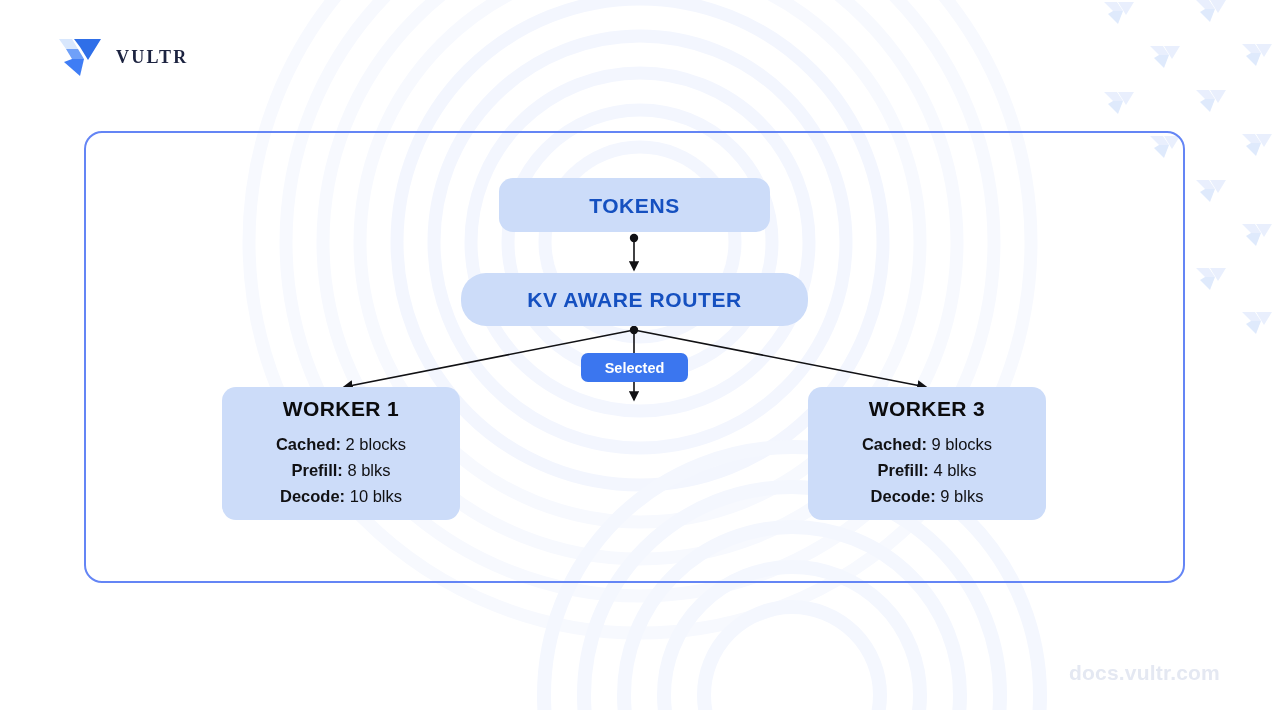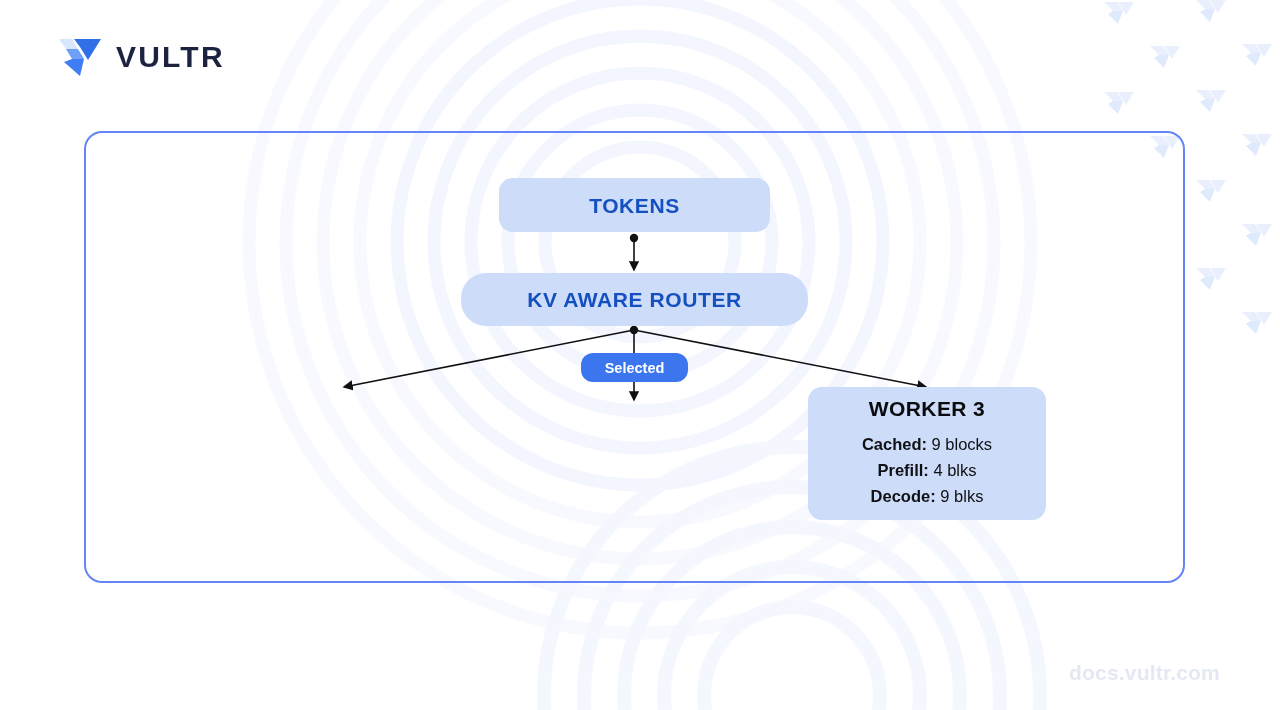--- a/index.html
+++ b/index.html
@@ -34,26 +34,27 @@
     align-items: center;
     gap: 14px;
     z-index: 5;
   }
   #brand-mark {
     width: 44px;
     height: 42px;
     display: block;
   }
   #brand-word {
-    font-size: 30px;
+    font-size: 18px;
     font-weight: 700;
     letter-spacing: 2.2px;
     color: #1c2340;
     line-height: 1;
     white-space: nowrap;
+    font-family: Liberation Serif, serif;
   }
 
   
   #panel {
     position: absolute;
     left: 84px;
     top: 131px;
     width: 1101px;
     height: 452px;
     border: 2px solid #6485f5;
@@ -152,21 +153,21 @@
   }
 
   
   #badge-selected {
     position: absolute;
     left: 581px;
     top: 353px;
     width: 107px;
     height: 29px;
     background: #3b76ef;
-    border-radius: 12px;
+    border-radius: 7px;
     display: flex;
     align-items: center;
     justify-content: center;
     color: #ffffff;
     font-size: 14.5px;
     font-weight: 700;
     z-index: 4;
     pointer-events: auto;
   }
 
@@ -270,20 +271,35 @@
   </svg>
 
   <div class="node" id="node-tokens">
     <span class="node-title-blue">TOKENS</span>
   </div>
 
   <div class="node" id="node-router">
     <span class="node-title-blue">KV AWARE ROUTER</span>
   </div>
 
+  <div class="node" id="node-worker1">
+    <span class="worker-title">WORKER 1</span>
+    <span class="worker-stat">
+      <span class="k">Cached:</span>
+      <span>2 blocks</span>
+    </span>
+    <span class="worker-stat">
+      <span class="k">Prefill:</span>
+      <span>8 blks</span>
+    </span>
+    <span class="worker-stat">
+      <span class="k">Decode:</span>
+      <span>10 blks</span>
+    </span>
+  </div>
 
 
   <div class="node" id="node-worker3">
     <span class="worker-title">WORKER 3</span>
     <span class="worker-stat">
       <span class="k">Cached:</span>
       <span>9 blocks</span>
     </span>
     <span class="worker-stat">
       <span class="k">Prefill:</span>

